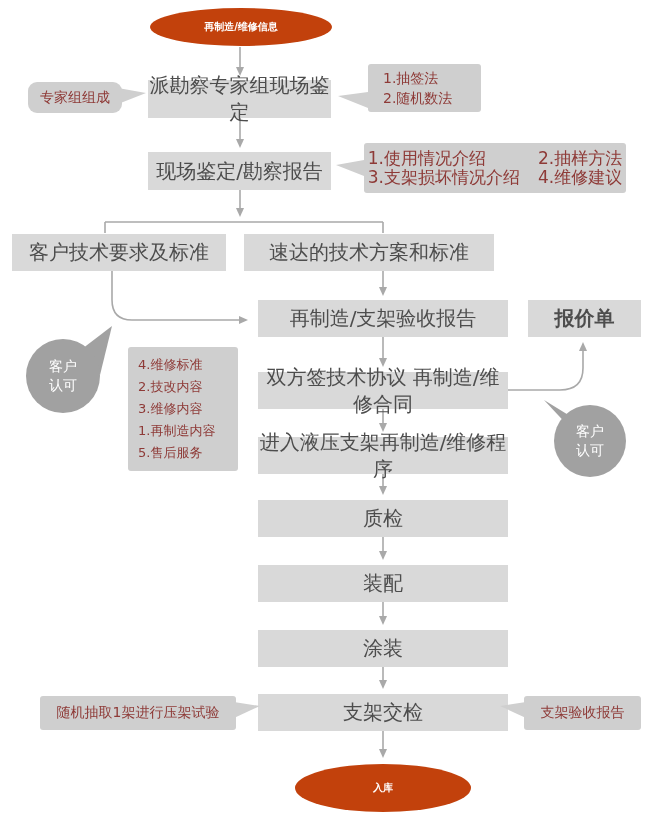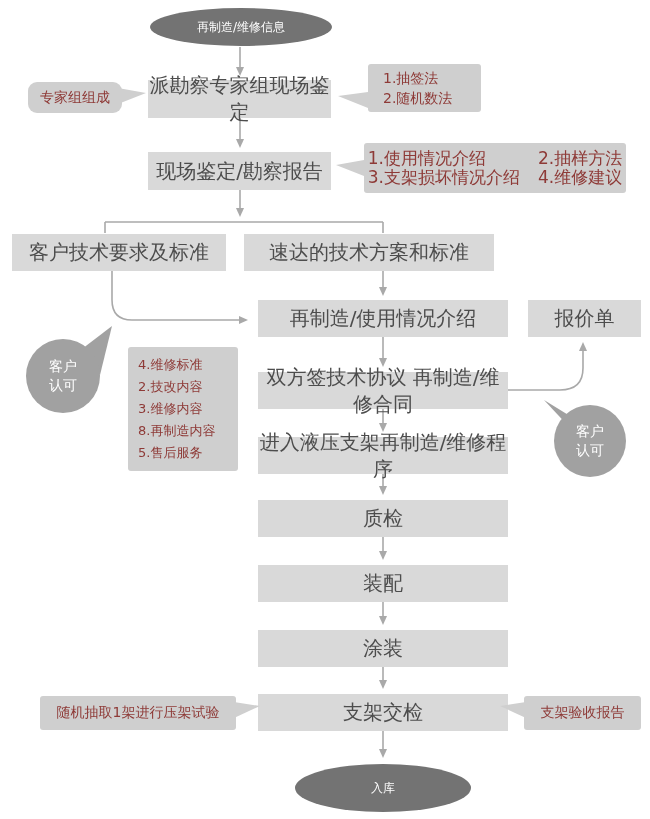--- a/index.html
+++ b/index.html
@@ -7,22 +7,22 @@
   .canvas { position:relative; width:650px; height:819px; background:#ffffff; overflow:hidden; }
   svg.connectors { position:absolute; left:0; top:0; }
 
   .node, .terminal, .callout, .badge { position:absolute; box-sizing:border-box; }
 
   .node {
     background:#d9d9d9; color:#4d4d4d; font-size:20px;
     display:flex; align-items:center; justify-content:center; text-align:center;
   }
   .terminal {
-    background:#737373; color:#ffffff; font-size:12px; border-radius:50%;
-    display:flex; align-items:center; justify-content:center; text-align:center;
+    background:#c2410c; color:#ffffff; font-size:10px; border-radius:50%;
+    display:flex; align-items:center; justify-content:center; text-align:center;font-weight:bold;
   }
   .callout {
     background:#cfcfcf; color:#8e3a37; font-size:14px;
     display:flex; align-items:center; justify-content:center; text-align:center;
     border-radius:3px;
   }
   .callout.rounded { border-radius:9px; }
   .callout.col { flex-direction:column; align-items:flex-start; justify-content:center; text-align:left; }
   .callout.list { flex-direction:column; align-items:flex-start; justify-content:flex-start; text-align:left;
     font-size:13px; line-height:22px; padding:7px 0 0 10px; }
@@ -90,24 +90,24 @@
 
   <div class="node" style="left:12px; top:234px; width:214px; height:37px;">
     <span>客户技术要求及标准</span>
   </div>
 
   <div class="node" style="left:244px; top:234px; width:250px; height:37px;">
     <span>速达的技术方案和标准</span>
   </div>
 
   <div class="node" style="left:258px; top:300px; width:250px; height:37px;">
-    <span>再制造/使用情况介绍</span>
+    <span>再制造/支架验收报告</span>
   </div>
 
-  <div class="node" style="left:528px; top:300px; width:113px; height:37px;">
+  <div class="node" style="left:528px; top:300px; width:113px; height:37px;font-weight:bold;">
     <span>报价单</span>
   </div>
 
   <div class="node" style="left:258px; top:372px; width:250px; height:37px;">
     <span>双方签技术协议 再制造/维修合同</span>
   </div>
 
   <div class="node" style="left:258px; top:437px; width:250px; height:37px;">
     <span>进入液压支架再制造/维修程序</span>
   </div>
@@ -148,21 +148,21 @@
       <div>2.抽样方法</div>
       <div>4.维修建议</div>
     </div>
   </div>
   <div class="ptr" style="left:336px; top:160px; border-top:5px solid transparent; border-bottom:11px solid transparent; border-right:28px solid #cfcfcf;"></div>
 
   <div class="callout list" style="left:128px; top:347px; width:110px; height:124px;">
     <div>4.维修标准</div>
     <div>2.技改内容</div>
     <div>3.维修内容</div>
-    <div>8.再制造内容</div>
+    <div>1.再制造内容</div>
     <div>5.售后服务</div>
   </div>
 
   <div class="callout" style="left:40px; top:696px; width:196px; height:34px;">
     <span>随机抽取1架进行压架试验</span>
   </div>
   <div class="ptr" style="left:234px; top:702px; border-top:4px solid transparent; border-bottom:12px solid transparent; border-left:26px solid #cfcfcf;"></div>
 
   <div class="callout" style="left:524px; top:696px; width:117px; height:34px;">
     <span>支架验收报告</span>

